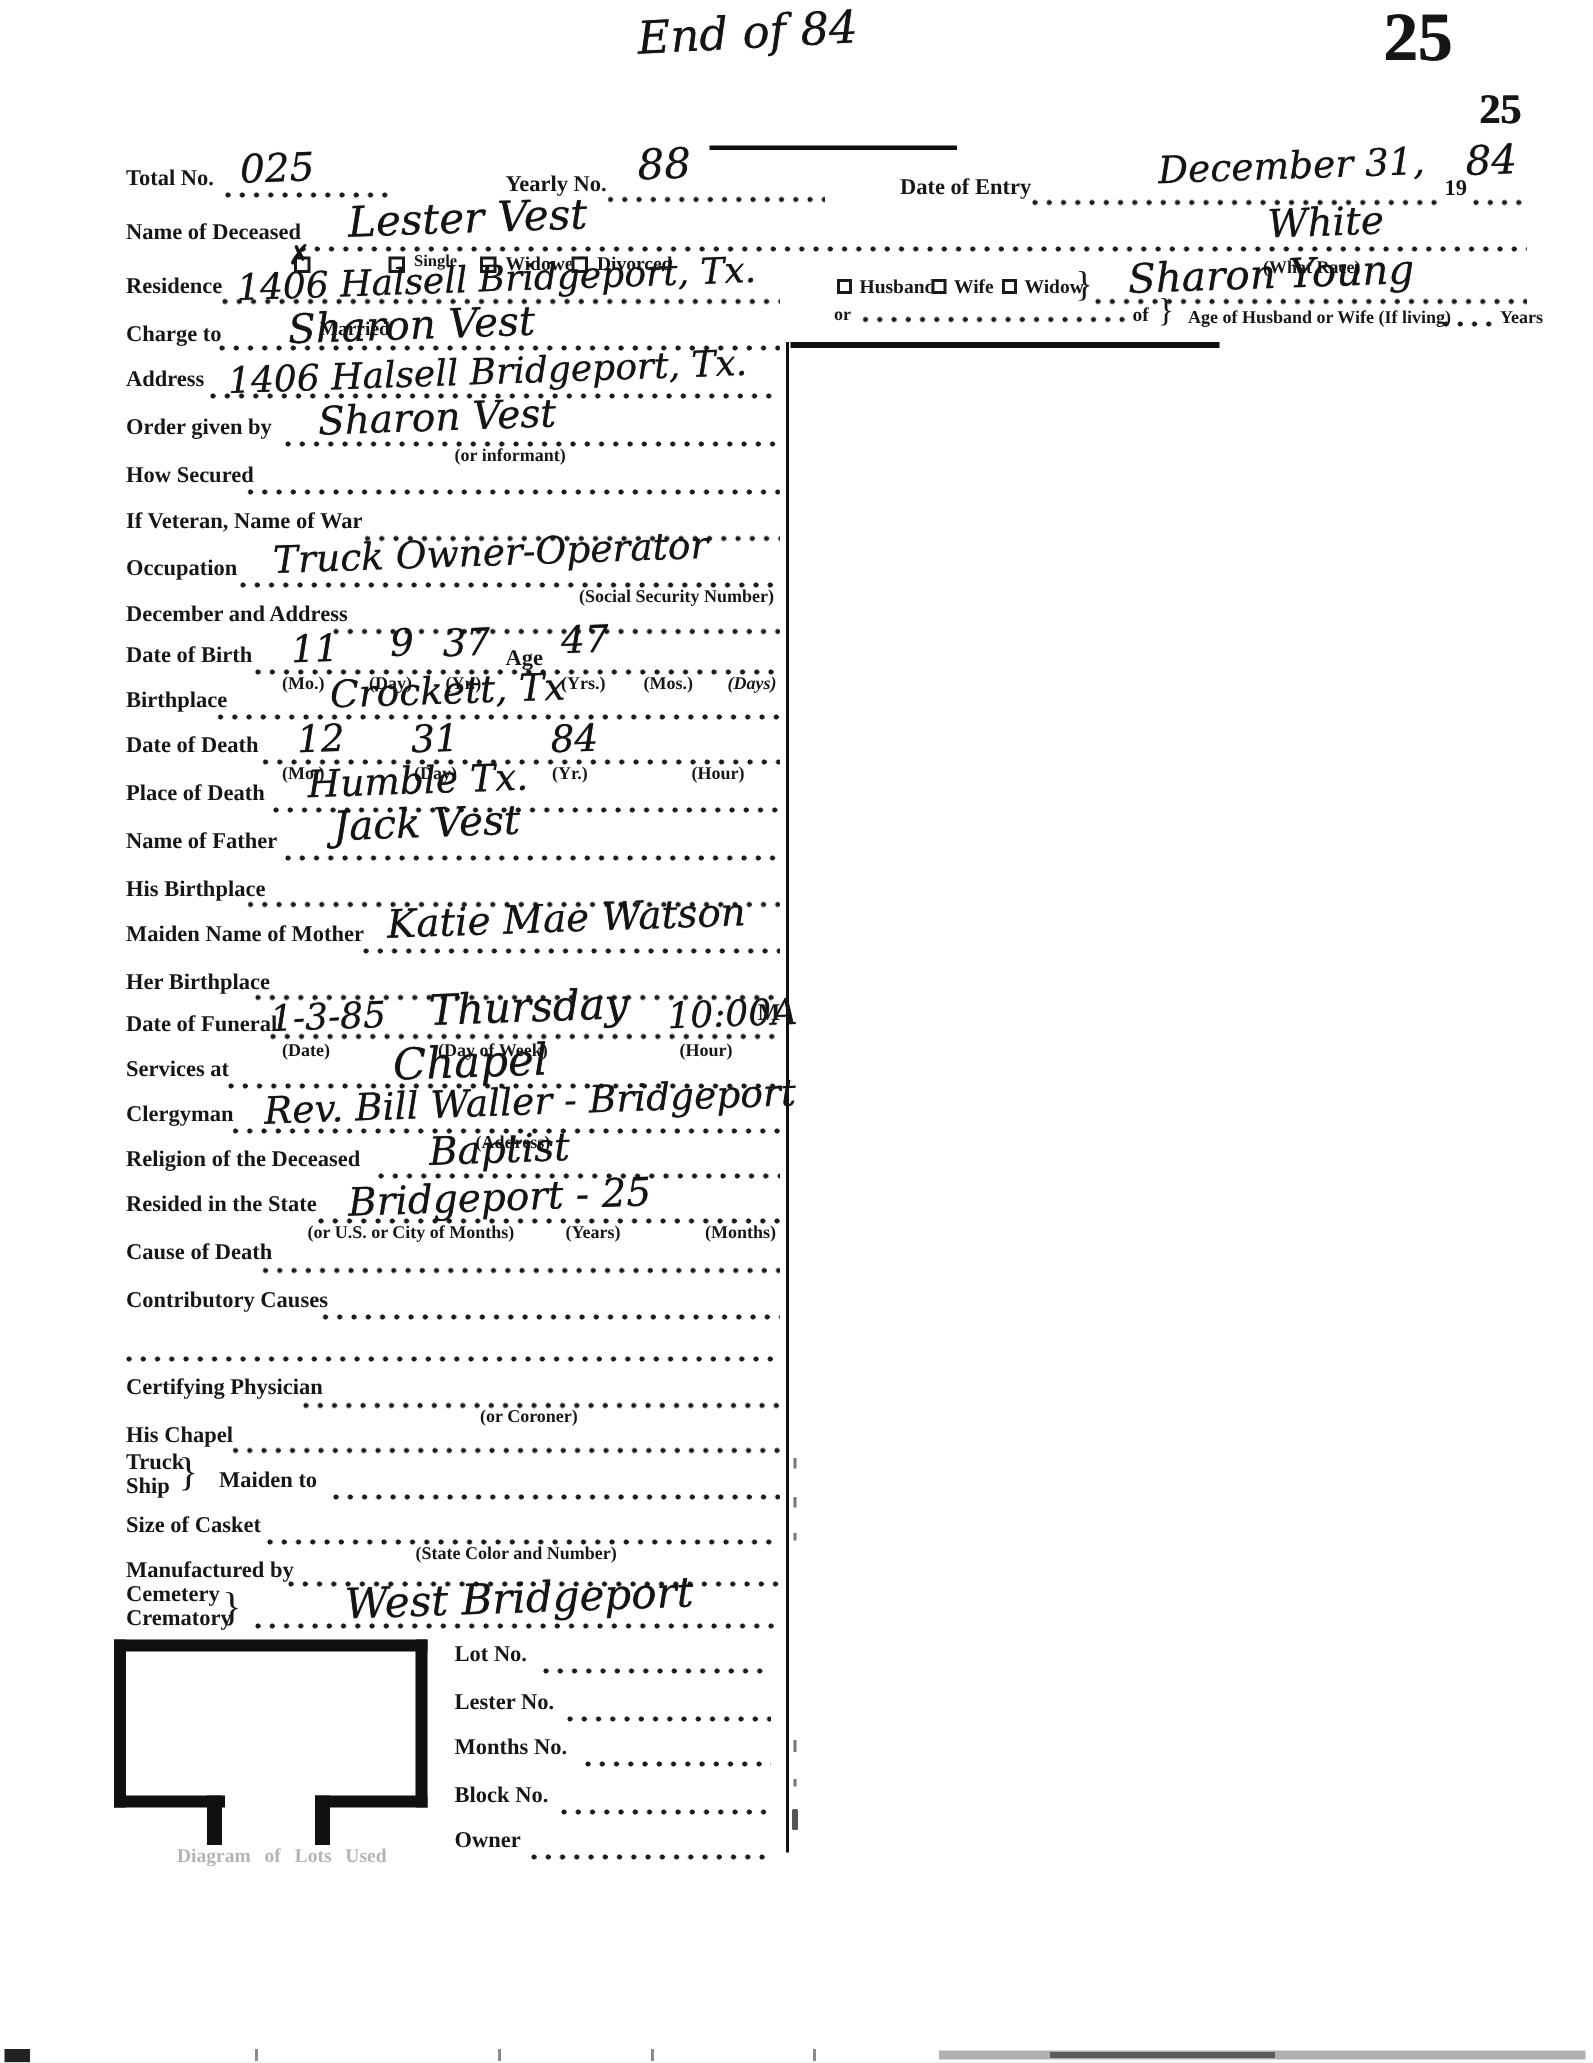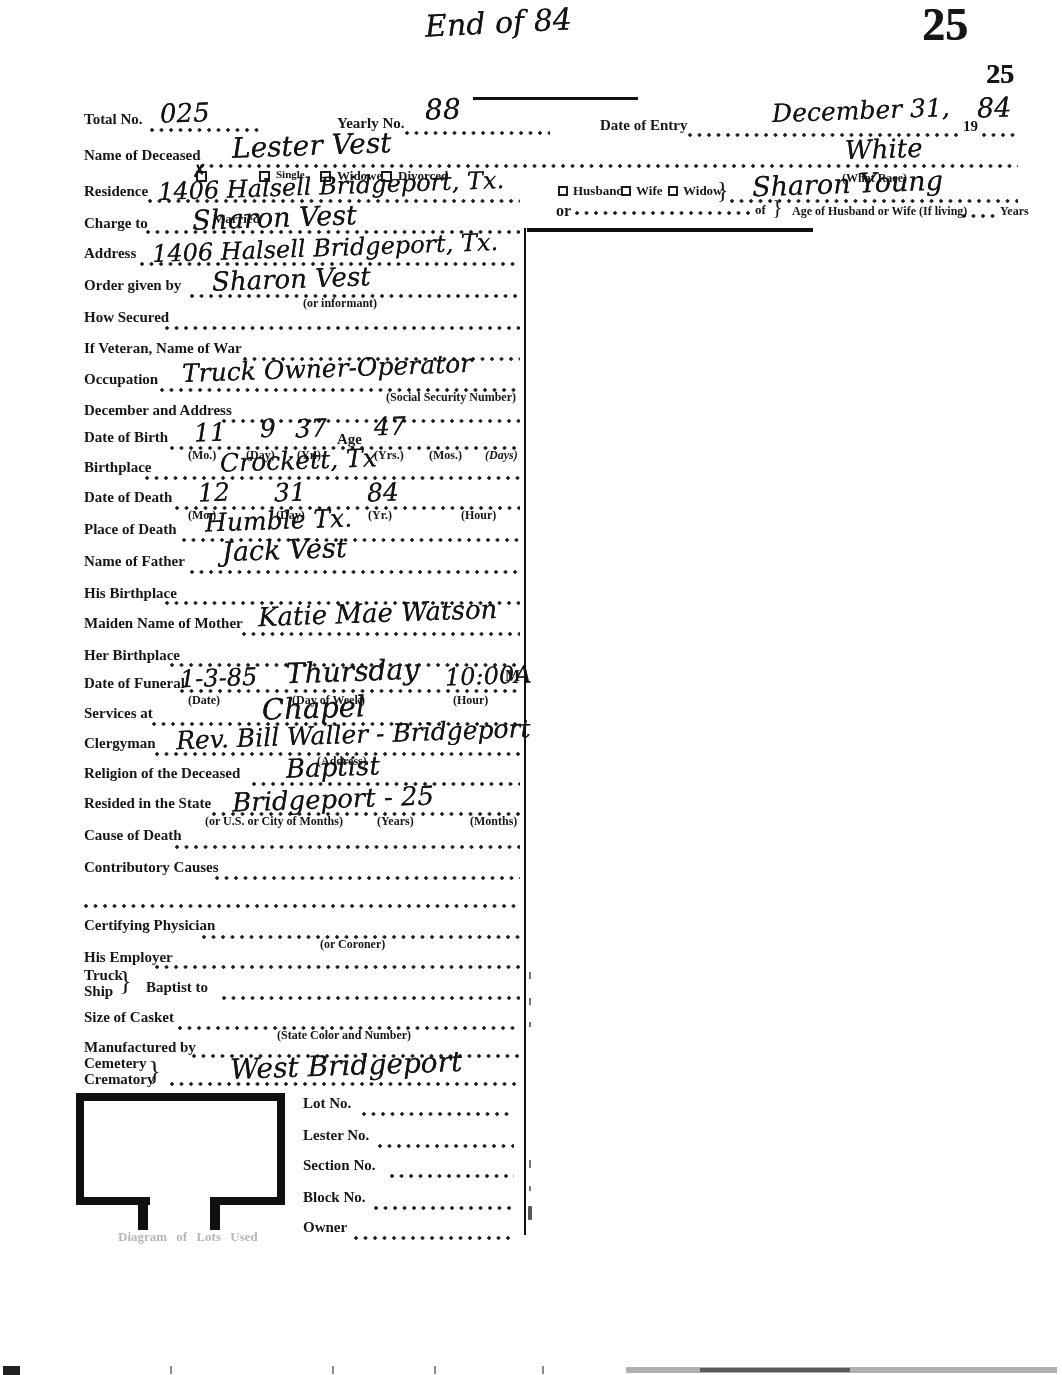--- a/index.html
+++ b/index.html
@@ -70,21 +70,21 @@
   <span class="cb" style="left:558px;top:186px;width:10px;height:10px;"></span>
   <div class="lbl" style="left:573px;top:184px;font-size:13px;">Husband</div>
   <span class="cb" style="left:621px;top:186px;width:10px;height:10px;"></span>
   <div class="lbl" style="left:636px;top:184px;font-size:13px;">Wife</div>
   <span class="cb" style="left:668px;top:186px;width:10px;height:10px;"></span>
   <div class="lbl" style="left:683px;top:184px;font-size:13px;">Widow</div>
   <div class="brace" style="left:717px;top:178px;font-size:24px;">}</div>
   <div class="dotl" style="left:730px;top:199px;width:288px;"></div>
   <div class="hw" style="left:752px;top:170px;font-size:27px;">Sharon Young</div>
 
-  <div class="lbl" style="left:556px;top:203px;font-size:16px;">or</div>
+  <div class="lbl" style="left:556px;top:203px;font-size:12px;">or</div>
   <div class="dotl" style="left:575px;top:211px;width:176px;"></div>
   <div class="lbl" style="left:755px;top:203px;font-size:13px;">of</div>
   <div class="brace" style="left:772px;top:196px;font-size:22px;">}</div>
   <div class="lbl sm" style="left:792px;top:205px;">Age of Husband or Wife (If living)</div>
   <div class="dotl" style="left:962px;top:214px;width:36px;"></div>
   <div class="lbl sm" style="left:1000px;top:205px;">Years</div>
 
   <div class="lbl" style="left:84px;top:216px;">Charge to</div>
   <div class="dotl" style="left:146px;top:230px;width:374px;"></div>
   <div class="hw" style="left:192px;top:204px;font-size:27px;">Sharon Vest</div>
@@ -195,27 +195,27 @@
   <div class="dotl" style="left:175px;top:845px;width:345px;"></div>
 
   <div class="lbl" style="left:84px;top:860px;">Contributory Causes</div>
   <div class="dotl" style="left:215px;top:876px;width:305px;"></div>
   <div class="dotl" style="left:84px;top:904px;width:436px;"></div>
 
   <div class="lbl" style="left:84px;top:918px;">Certifying Physician</div>
   <div class="dotl" style="left:202px;top:935px;width:318px;"></div>
   <div class="lbl sm" style="left:320px;top:938px;">(or Coroner)</div>
 
-  <div class="lbl" style="left:84px;top:950px;">His Employer</div>
+  <div class="lbl" style="left:84px;top:950px;">His Chapel</div>
   <div class="dotl" style="left:155px;top:965px;width:365px;"></div>
 
   <div class="lbl" style="left:84px;top:968px;">Truck</div>
   <div class="lbl" style="left:84px;top:984px;">Ship</div>
   <div class="brace" style="left:119px;top:968px;font-size:27px;">}</div>
-  <div class="lbl" style="left:146px;top:980px;">Baptist to</div>
+  <div class="lbl" style="left:146px;top:980px;">Maiden to</div>
   <div class="dotl" style="left:222px;top:996px;width:298px;"></div>
 
   <div class="lbl" style="left:84px;top:1010px;">Size of Casket</div>
   <div class="dotl" style="left:178px;top:1026px;width:342px;"></div>
   <div class="lbl sm" style="left:277px;top:1029px;">(State Color and Number)</div>
 
   <div class="lbl" style="left:84px;top:1040px;">Manufactured by</div>
   <div class="dotl" style="left:192px;top:1054px;width:328px;"></div>
 
   <div class="lbl" style="left:84px;top:1056px;">Cemetery</div>
@@ -230,21 +230,21 @@
   <div class="bar" style="left:76px;top:1197px;width:74px;height:8px;"></div>
   <div class="bar" style="left:210px;top:1197px;width:75px;height:8px;"></div>
   <div class="bar" style="left:138px;top:1197px;width:10px;height:33px;"></div>
   <div class="bar" style="left:210px;top:1197px;width:10px;height:33px;"></div>
   <div class="lbl faint" style="left:118px;top:1230px;font-size:13px;word-spacing:6px;">Diagram of Lots Used</div>
 
   <div class="lbl" style="left:303px;top:1096px;">Lot No.</div>
   <div class="dotl" style="left:362px;top:1112px;width:152px;"></div>
   <div class="lbl" style="left:303px;top:1128px;">Lester No.</div>
   <div class="dotl" style="left:378px;top:1144px;width:136px;"></div>
-  <div class="lbl" style="left:303px;top:1158px;">Section No.</div>
+  <div class="lbl" style="left:303px;top:1158px;">Months No.</div>
   <div class="dotl" style="left:390px;top:1174px;width:124px;"></div>
   <div class="lbl" style="left:303px;top:1190px;">Block No.</div>
   <div class="dotl" style="left:374px;top:1206px;width:140px;"></div>
   <div class="lbl" style="left:303px;top:1220px;">Owner</div>
   <div class="dotl" style="left:354px;top:1236px;width:160px;"></div>
 
   <div class="artifact" style="left:529px;top:972px;width:2px;height:7px;"></div>
   <div class="artifact" style="left:529px;top:998px;width:2px;height:7px;"></div>
   <div class="artifact" style="left:529px;top:1022px;width:2px;height:5px;"></div>
   <div class="artifact" style="left:529px;top:1160px;width:2px;height:8px;"></div>

